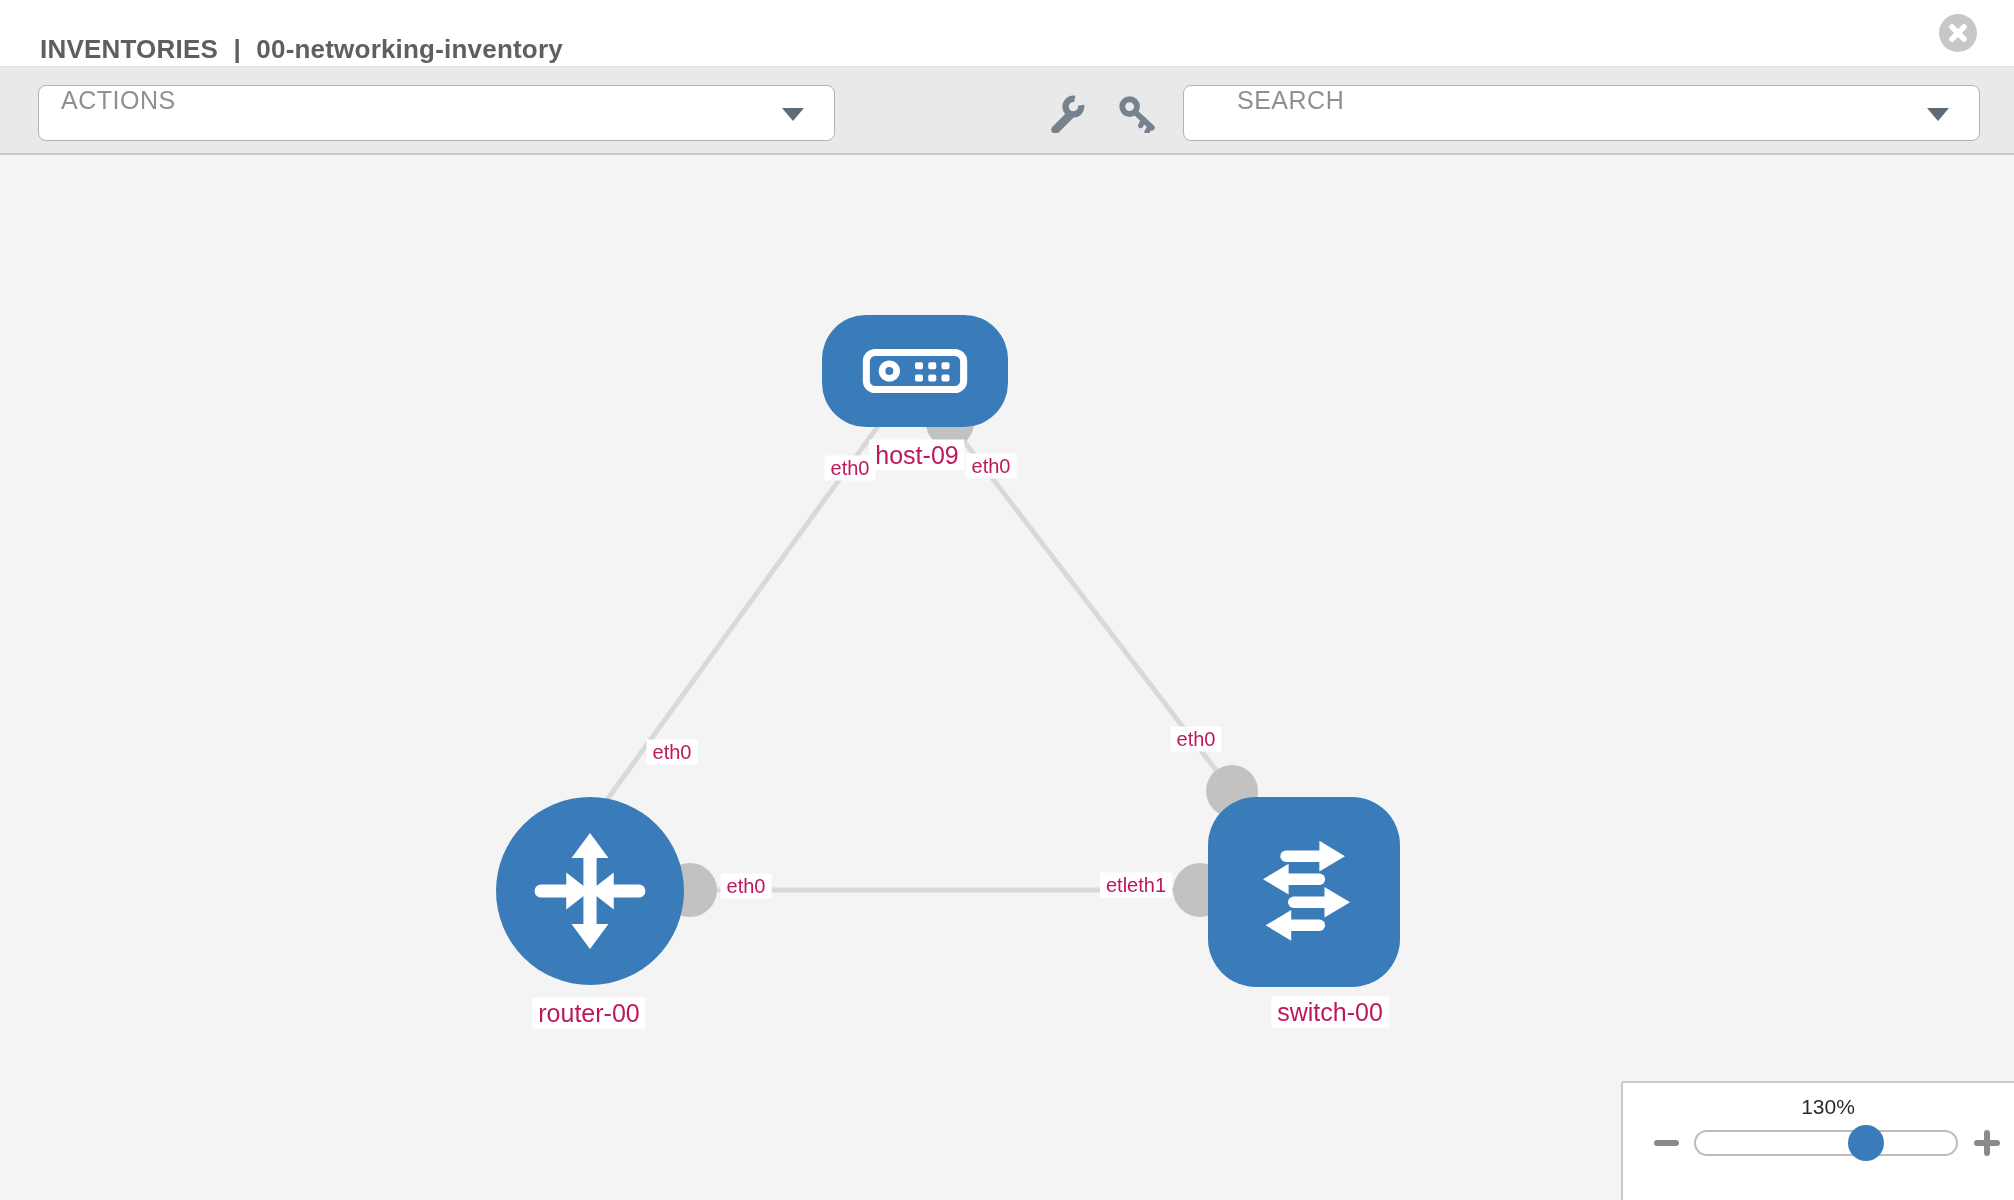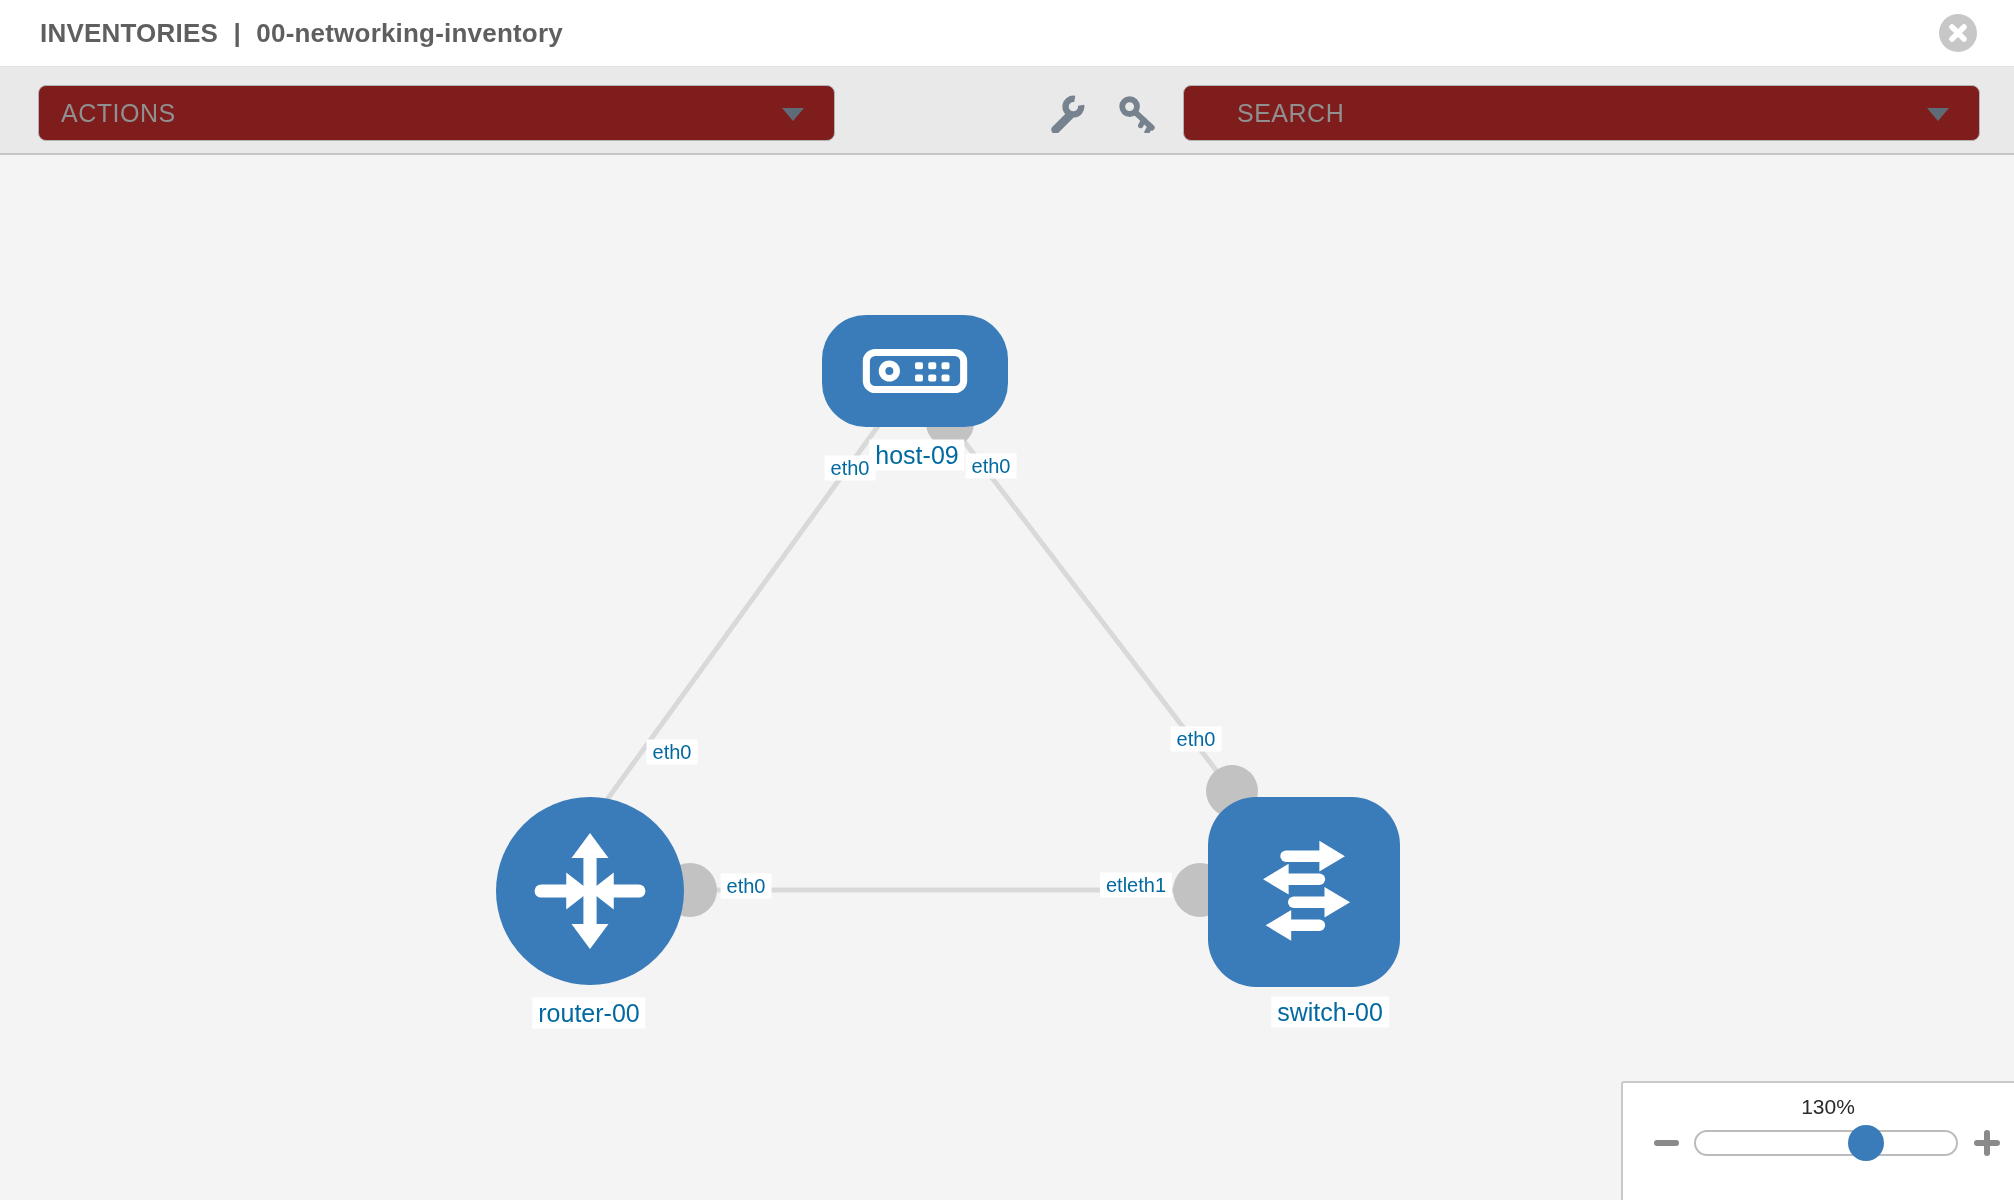--- a/index.html
+++ b/index.html
@@ -9,39 +9,39 @@
     background:#ffffff;
   }
   .app{position:relative;width:2014px;height:1200px;}
 
   
   .header{
     position:absolute;left:0;top:0;width:2014px;height:66px;
     background:#ffffff;border-bottom:1px solid #e2e2e2;
   }
   .title{
-    position:absolute;left:40px;top:0;height:66px;line-height:66px;
+    position:absolute;left:40px;top:16px;height:66px;line-height:66px;
     font-size:26px;font-weight:bold;color:#5f5f5f;letter-spacing:0.2px;
   }
   .title span{margin-right:8px;}
   .title .crumb{cursor:pointer;}
   .close-btn{
     position:absolute;left:1939px;top:14px;width:38px;height:38px;border-radius:50%;
     background:#c7c7c7;cursor:pointer;display:flex;align-items:center;justify-content:center;
   }
 
   
   .toolbar{
     position:absolute;left:0;top:67px;width:2014px;height:88px;
     background:#e9e9e9;border-bottom:2px solid #c6c6c6;box-sizing:border-box;
   }
   .select{
     position:absolute;top:18px;height:56px;width:797px;box-sizing:border-box;
-    background:#7f1d1d;border:1px solid #b3b3b3;border-radius:8px;
-    cursor:pointer;display:flex;align-items:center;
+    background:#ffffff;border:1px solid #b3b3b3;border-radius:8px;
+    cursor:pointer;display:flex;
   }
   .select .lbl{
     padding-left:22px;font-size:25px;color:#909090;letter-spacing:0.5px;
   }
   .caret{
     position:absolute;right:30px;top:22px;width:0;height:0;
     border-left:11px solid transparent;border-right:11px solid transparent;
     border-top:13px solid #5f6b76;
   }
   .select.actions{left:38px;}
@@ -57,21 +57,21 @@
   }
   .links-layer{position:absolute;left:0;top:0;pointer-events:none;}
 
   .node{position:absolute;background:#3a7cb9;display:flex;align-items:center;justify-content:center;cursor:pointer;}
   .node.host{left:822px;top:160px;width:186px;height:112px;border-radius:44px;}
   .node.router{left:496px;top:642px;width:188px;height:188px;border-radius:50%;}
   .node.switch{left:1208px;top:642px;width:192px;height:190px;border-radius:48px;}
 
   .chip{
     position:absolute;transform:translate(-50%,-50%);
-    background:#ffffff;color:#0369a1;white-space:nowrap;
+    background:#ffffff;color:#be185d;white-space:nowrap;
     padding:1px 6px;
   }
   .node-label{font-size:25px;}
   .if-label{font-size:20px;}
   .lab-host   {left:917px; top:300px; z-index:4;}
   .lab-router {left:589px; top:858px; z-index:4;}
   .lab-switch {left:1330px;top:857px; z-index:4;}
   .if-0{left:850px; top:313px; z-index:3;}
   .if-1{left:991px; top:311px; z-index:3;}
   .if-2{left:672px; top:597px; z-index:3;}

